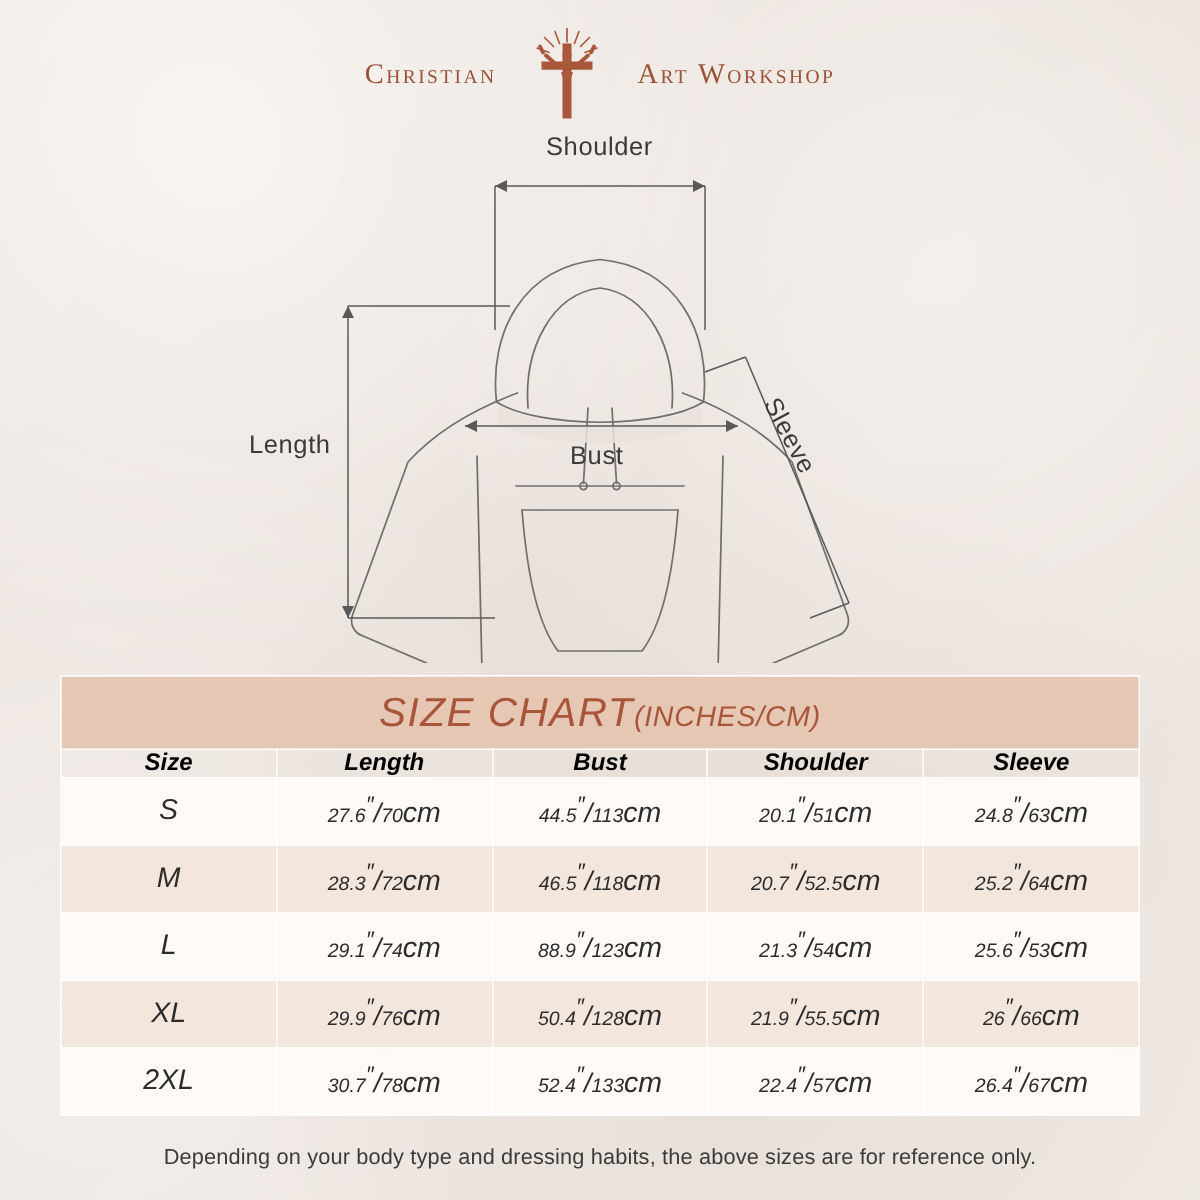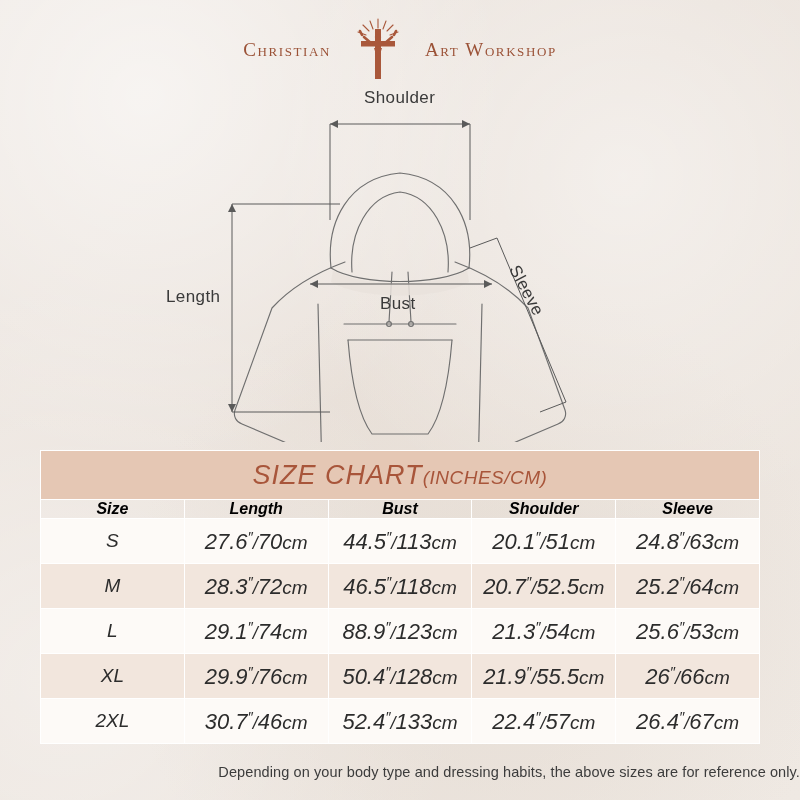--- a/index.html
+++ b/index.html
@@ -120,30 +120,30 @@
     height: 44px;
     text-align: center;
     vertical-align: middle;
     font-size: 18px;
     color: #2c2c2c;
   }
   tbody td.size-cell {
     font-size: 19px;
   }
   .val { white-space: nowrap; }
-  .val .in { font-size: 22px; }
+  .val .in { font-size: 13px; }
   .val .prime { font-size: 15px; vertical-align: super; }
   .val .cm { font-size: 19px; }
 
   .footnote {
     position: absolute;
     left: 0;
     top: 764px;
     width: 800px;
-    text-align: right;
+    text-align: center;
     font-size: 14.5px;
     color: #3c3c3c;
     letter-spacing: 0.1px;
   }
 </style>
 </head>
 <body>
 
 <div id="page">
 
@@ -296,21 +296,21 @@
         <tr class="even">
           <td class="size-cell">XL</td>
           <td><span class="val"><span class="in">29.9</span><span class="prime">″</span>/<span class="in">76</span><span class="cm">cm</span></span></td>
           <td><span class="val"><span class="in">50.4</span><span class="prime">″</span>/<span class="in">128</span><span class="cm">cm</span></span></td>
           <td><span class="val"><span class="in">21.9</span><span class="prime">″</span>/<span class="in">55.5</span><span class="cm">cm</span></span></td>
           <td><span class="val"><span class="in">26</span><span class="prime">″</span>/<span class="in">66</span><span class="cm">cm</span></span></td>
         </tr>
 
         <tr class="odd">
           <td class="size-cell">2XL</td>
-          <td><span class="val"><span class="in">30.7</span><span class="prime">″</span>/<span class="in">46</span><span class="cm">cm</span></span></td>
+          <td><span class="val"><span class="in">30.7</span><span class="prime">″</span>/<span class="in">78</span><span class="cm">cm</span></span></td>
           <td><span class="val"><span class="in">52.4</span><span class="prime">″</span>/<span class="in">133</span><span class="cm">cm</span></span></td>
           <td><span class="val"><span class="in">22.4</span><span class="prime">″</span>/<span class="in">57</span><span class="cm">cm</span></span></td>
           <td><span class="val"><span class="in">26.4</span><span class="prime">″</span>/<span class="in">67</span><span class="cm">cm</span></span></td>
         </tr>
       </tbody>
     </table>
   </div>
 
   <div class="footnote">Depending on your body type and dressing habits, the above sizes are for reference only.</div>
 

